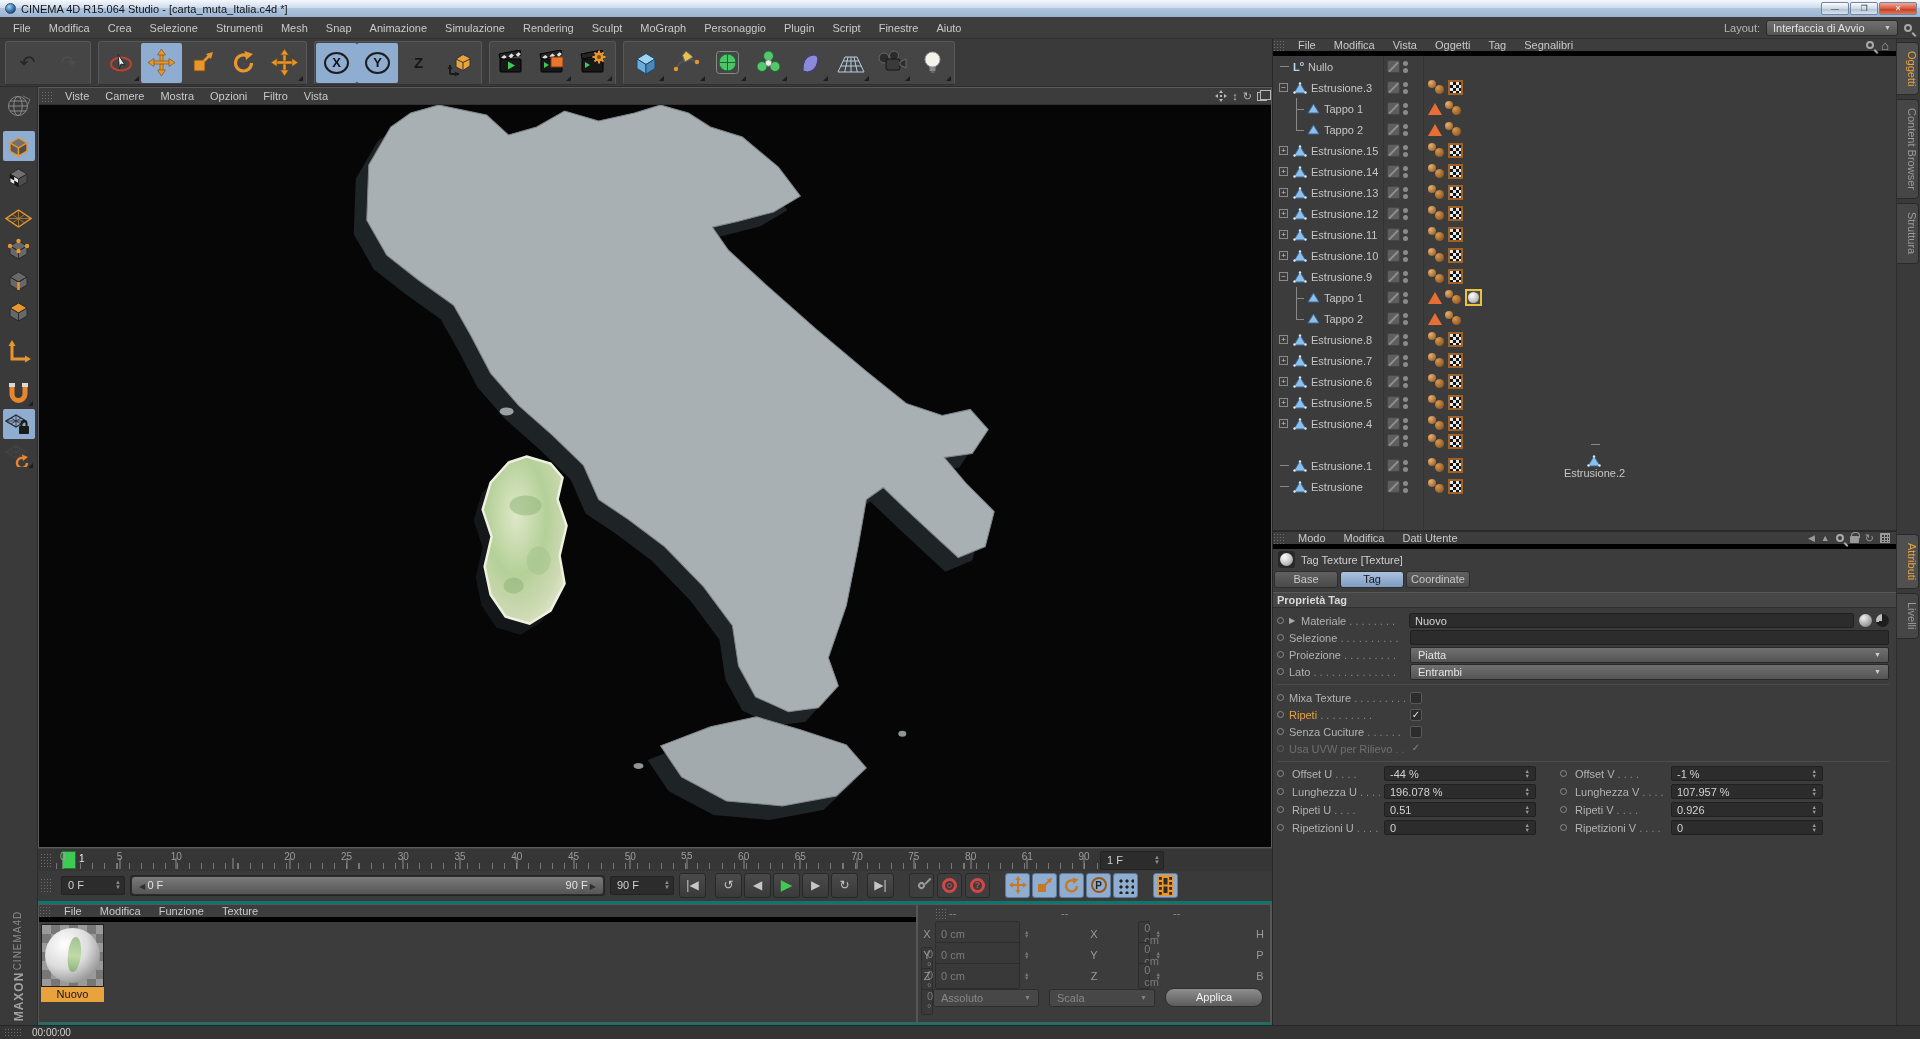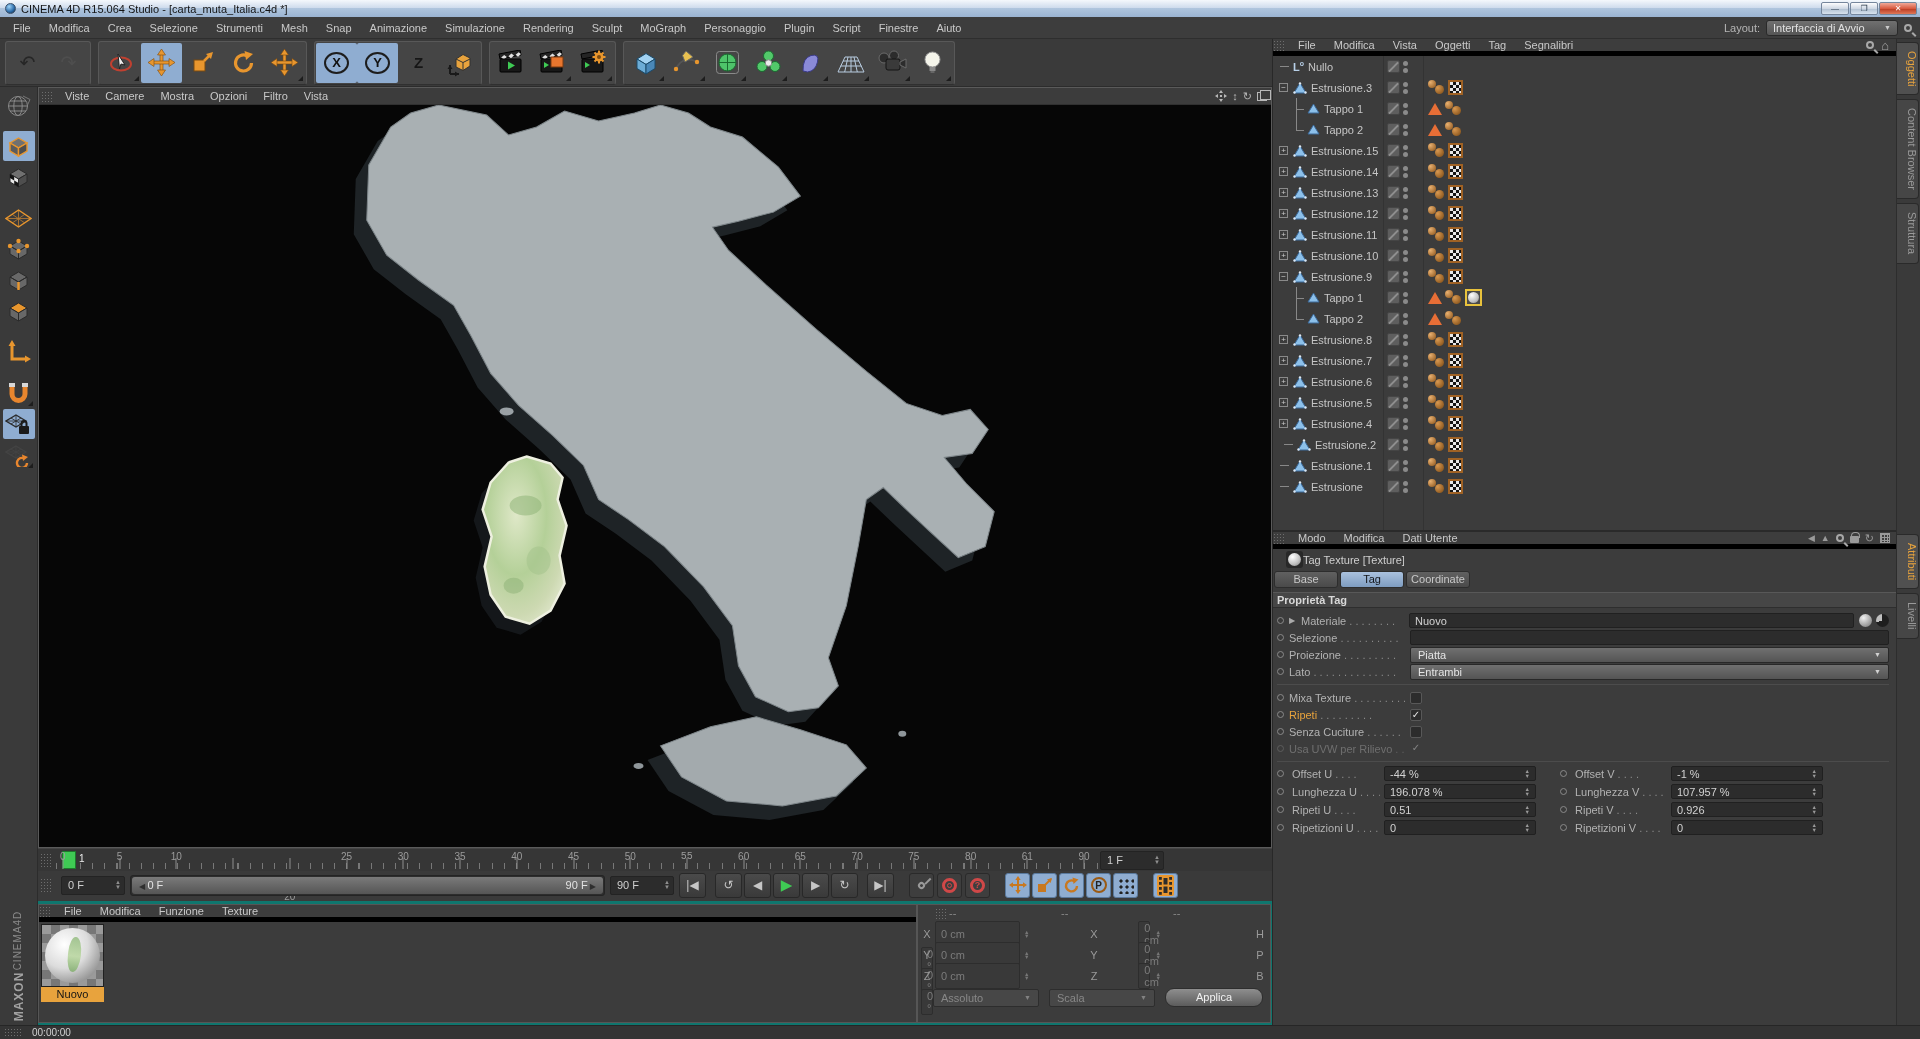--- a/index.html
+++ b/index.html
@@ -130,21 +130,21 @@
 .tag-uvw{width:15px;height:15px;border:2px solid #a06224;background:linear-gradient(45deg,#141414 25%,transparent 25%,transparent 75%,#141414 75%),linear-gradient(45deg,#141414 25%,#e8e8e8 25%,#e8e8e8 75%,#141414 75%);background-size:6px 6px;background-position:0 0,3px 3px}
 .tag-tri{width:0;height:0;border-left:7px solid transparent;border-right:7px solid transparent;border-bottom:12px solid #e86e36}
 .tag-tex{width:17px;height:17px;border:2px solid #e8c23c;background:#4a4a4a;display:flex;align-items:center;justify-content:center}
 .tag-tex i{width:11px;height:11px;border-radius:50%;background:radial-gradient(circle at 35% 30%,#fff,#c2c2c2 60%,#787878)}
 
 .am{flex:1;display:flex;flex-direction:column;min-height:0}
 .am-icons{margin-left:auto;display:flex;align-items:center;gap:6px;padding-right:6px;color:#9a9a9a;font-size:9px}
 .lockico{width:9px;height:7px;background:#9a9a9a;border-radius:1px;position:relative;margin-top:3px}
 .lockico::before{content:"";position:absolute;left:1px;top:-4px;width:7px;height:5px;border:1.5px solid #9a9a9a;border-bottom:none;border-radius:4px 4px 0 0}
 .gridico{width:10px;height:10px;border:1px solid #9a9a9a;background-image:linear-gradient(#9a9a9a 1px,transparent 1px),linear-gradient(90deg,#9a9a9a 1px,transparent 1px);background-size:3px 3px}
-.am-title{height:21px;flex:0 0 auto;display:flex;align-items:center;padding-left:13px;color:#cfcfcf}
+.am-title{height:21px;flex:0 0 auto;display:flex;align-items:center;gap:6px;padding-left:5px;color:#cfcfcf}
 .texball{width:17px;height:17px;border-radius:3px;background:#282828;display:flex;align-items:center;justify-content:center}
 .texball i{width:13px;height:13px;border-radius:50%;background:radial-gradient(circle at 35% 30%,#fff,#c4c4c4 55%,#7e7e7e)}
 .am-tabs{display:flex;gap:2px;padding:1px 0 4px 1px;flex:0 0 auto}
 .atab{width:64px;height:17px;background:linear-gradient(#606060,#4a4a4a);border:1px solid #2d2d2d;border-radius:3px;color:#c8c8c8;text-align:center;line-height:15px}
 .atab.active{background:linear-gradient(#aac2de,#7e9cc0);color:#14161a}
 .am-section{height:16px;flex:0 0 auto;background:#464646;border-top:1px solid #585858;border-bottom:1px solid #2e2e2e;color:#d8d8d8;font-weight:bold;padding-left:4px;line-height:15px}
 .am-body{flex:1;padding:4px 7px 0 4px;overflow:hidden}
 .frow{display:flex;align-items:center;height:17px;gap:5px}
 .adot{width:7px;height:7px;border-radius:50%;background:#3a3a3a;border:1px solid #8a8a8a;flex:0 0 auto}
 .fexp{color:#aaa;font-size:8px;width:7px;flex:0 0 auto}
@@ -523,21 +523,21 @@
               <div class="ph-label">1</div>
             <div class="tick-major" style="left: 0.65%;"></div>
                 <div class="tick-label" style="left: 0.65%;">0</div>
                 <div class="tick-major" style="left: 6.09%;"></div>
                 <div class="tick-label" style="left: 6.09%;">5</div>
                 <div class="tick-major" style="left: 11.52%;"></div>
                 <div class="tick-label" style="left: 11.52%;">10</div>
                 <div class="tick-major" style="left: 16.96%;"></div>
                 <div class="tick-label" style="left: 16.96%; margin-top: 26px;">15</div>
                 <div class="tick-major" style="left: 22.39%;"></div>
-                <div class="tick-label" style="left: 22.39%; margin-top: 40px;">20</div>
+                <div class="tick-label" style="left: 22.39%;">20</div>
                 <div class="tick-major" style="left: 27.83%;"></div>
                 <div class="tick-label" style="left: 27.83%;">25</div>
                 <div class="tick-major" style="left: 33.26%;"></div>
                 <div class="tick-label" style="left: 33.26%;">30</div>
                 <div class="tick-major" style="left: 38.7%;"></div>
                 <div class="tick-label" style="left: 38.7%;">35</div>
                 <div class="tick-major" style="left: 44.13%;"></div>
                 <div class="tick-label" style="left: 44.13%;">40</div>
                 <div class="tick-major" style="left: 49.57%;"></div>
                 <div class="tick-label" style="left: 49.57%;">45</div>
@@ -1204,21 +1204,21 @@
                 <span class="visdots">
                   <span></span>
                   <span></span>
                 </span>
               </span>
               <span class="tagcol">
                 <span class="tag-phong"></span>
                 <span class="tag-uvw"></span>
               </span>
             </div>
-            <div class="orow" style="padding-left: 8px;">
+            <div class="orow" style="padding-left: 20px; flex-direction: column;">
               <span class="rootdash"></span>
               <span class="oicon">
                 <svg width="14" height="12">
                   <path d="M7 1 L13 11 H1 Z" fill="#8cc0ea" stroke="#3c6a9a"></path>
                   <circle cx="7" cy="1.5" r="1.2" fill="#dce8f4"></circle>
                   <circle cx="1.5" cy="10.5" r="1.2" fill="#dce8f4"></circle>
                   <circle cx="12.5" cy="10.5" r="1.2" fill="#dce8f4"></circle>
                 </svg>
               </span>
               <span class="oname">Estrusione.2</span>

